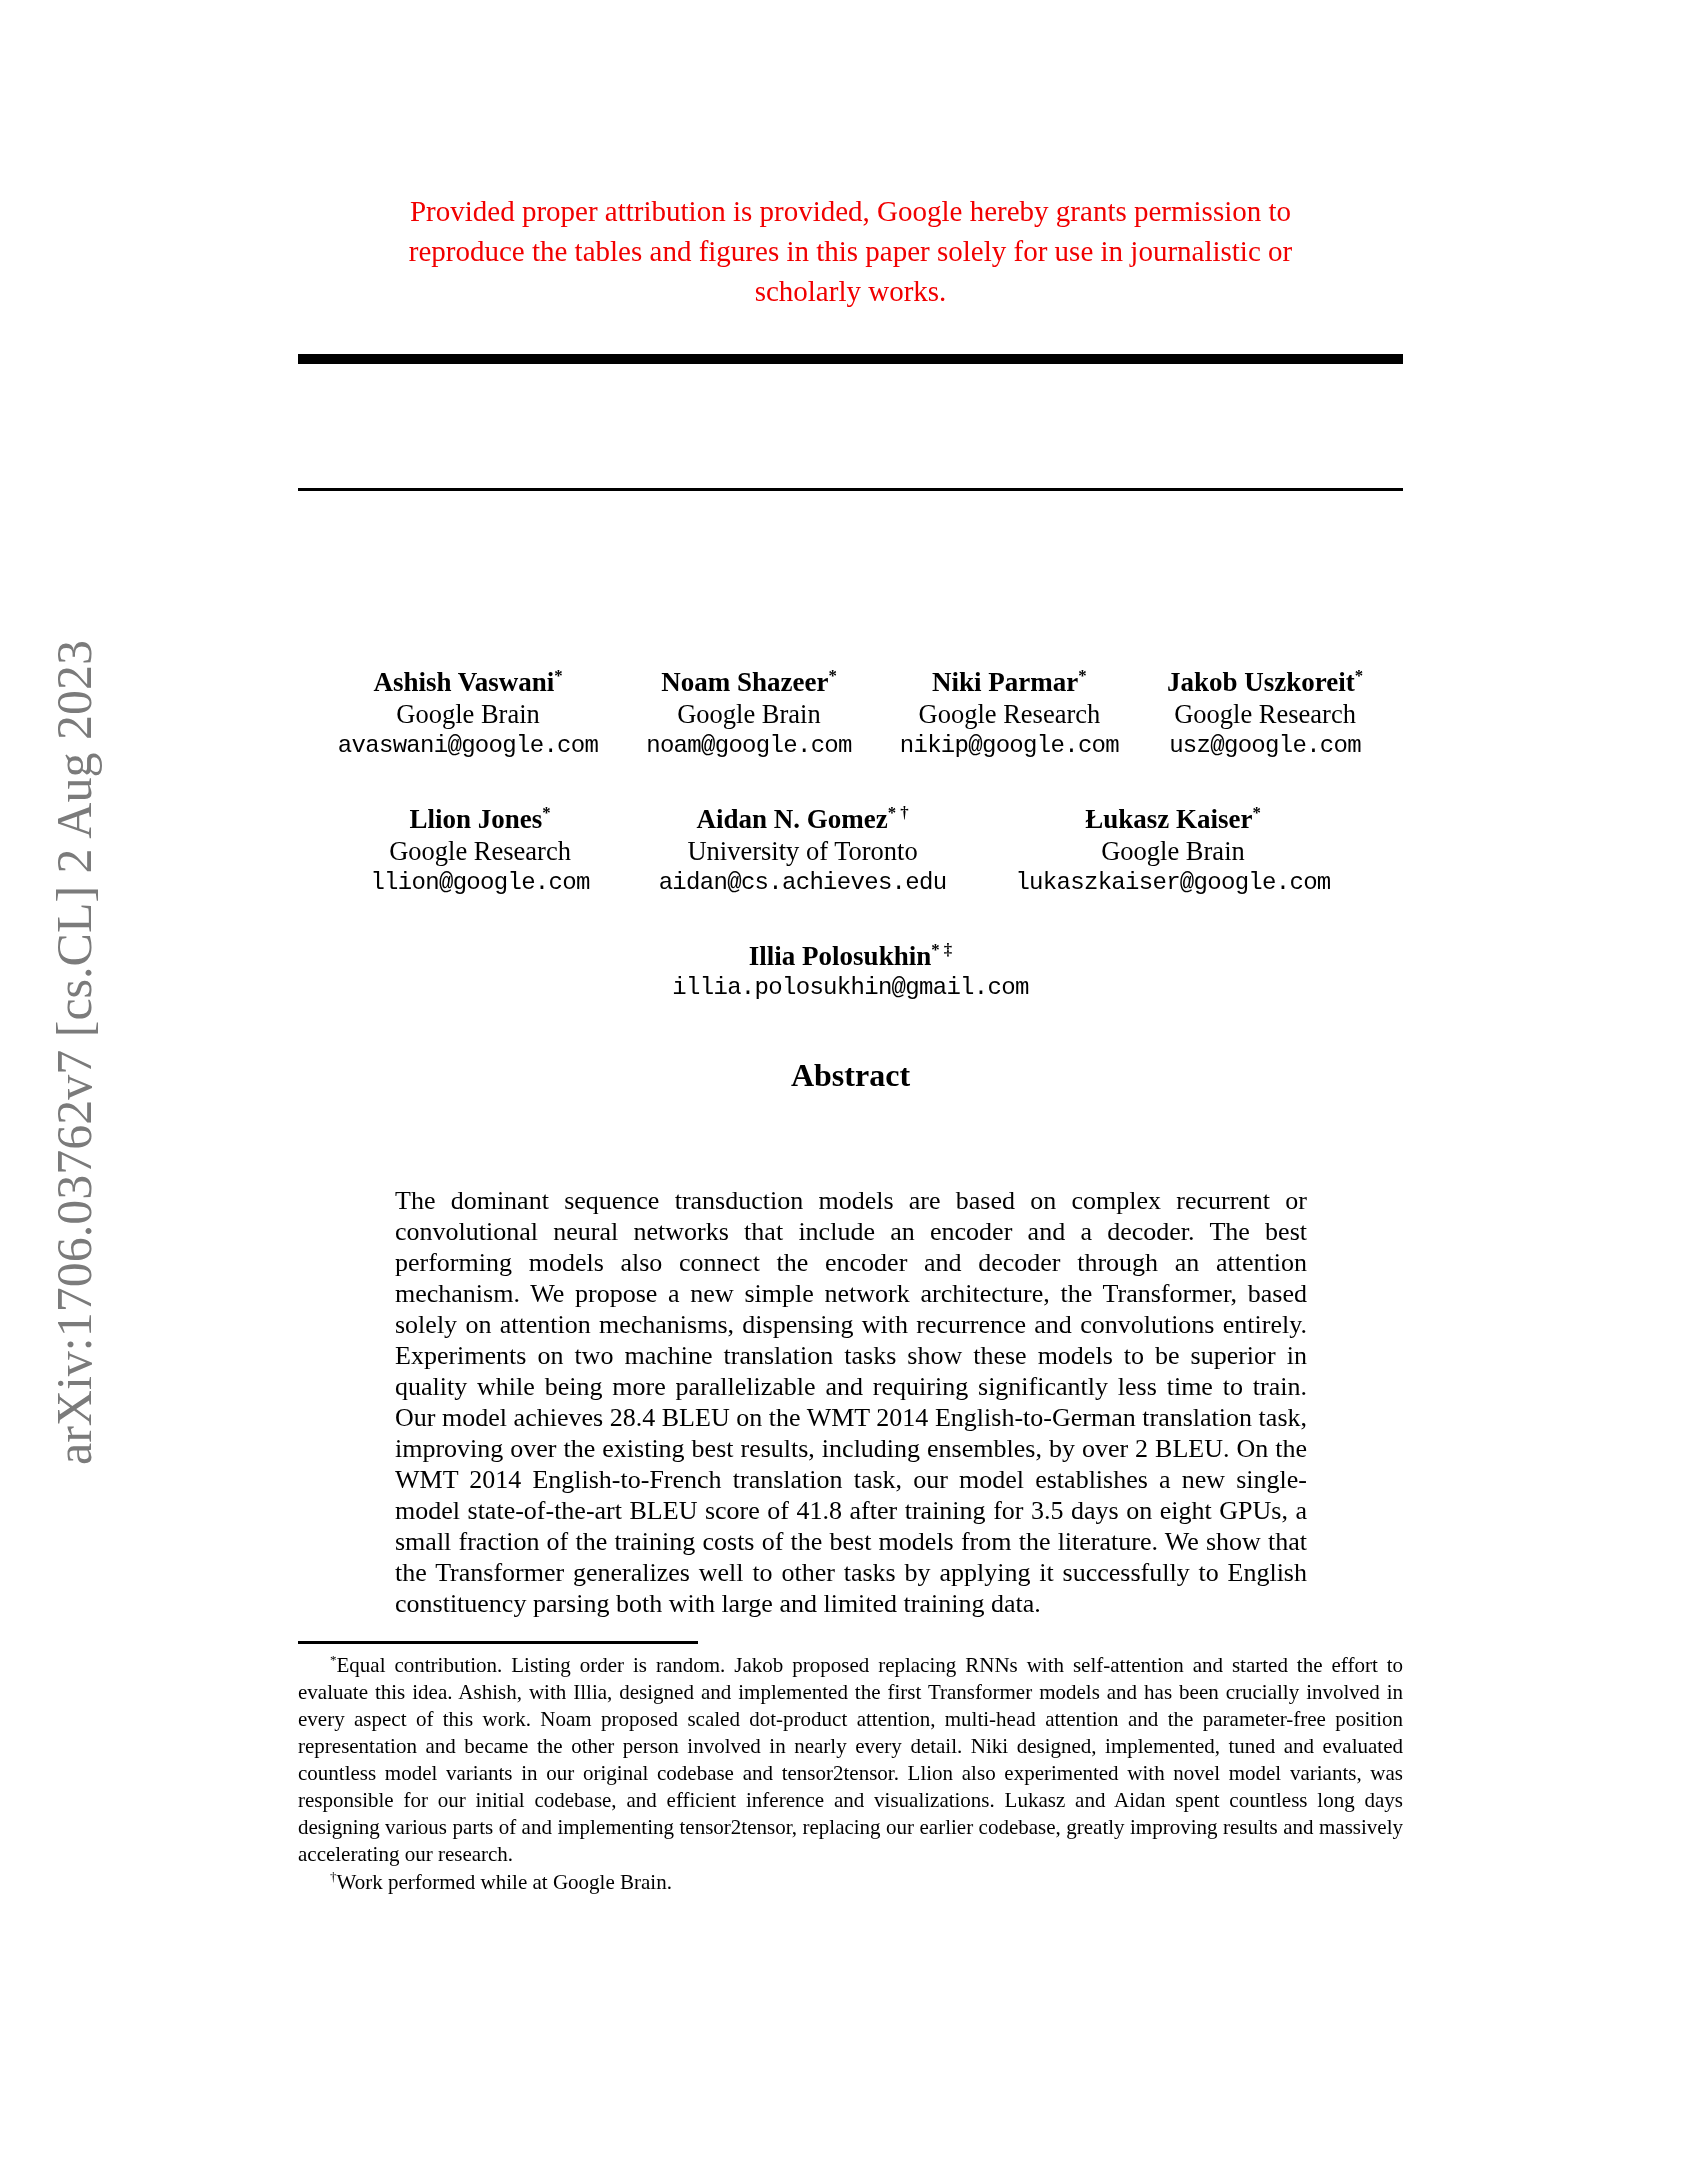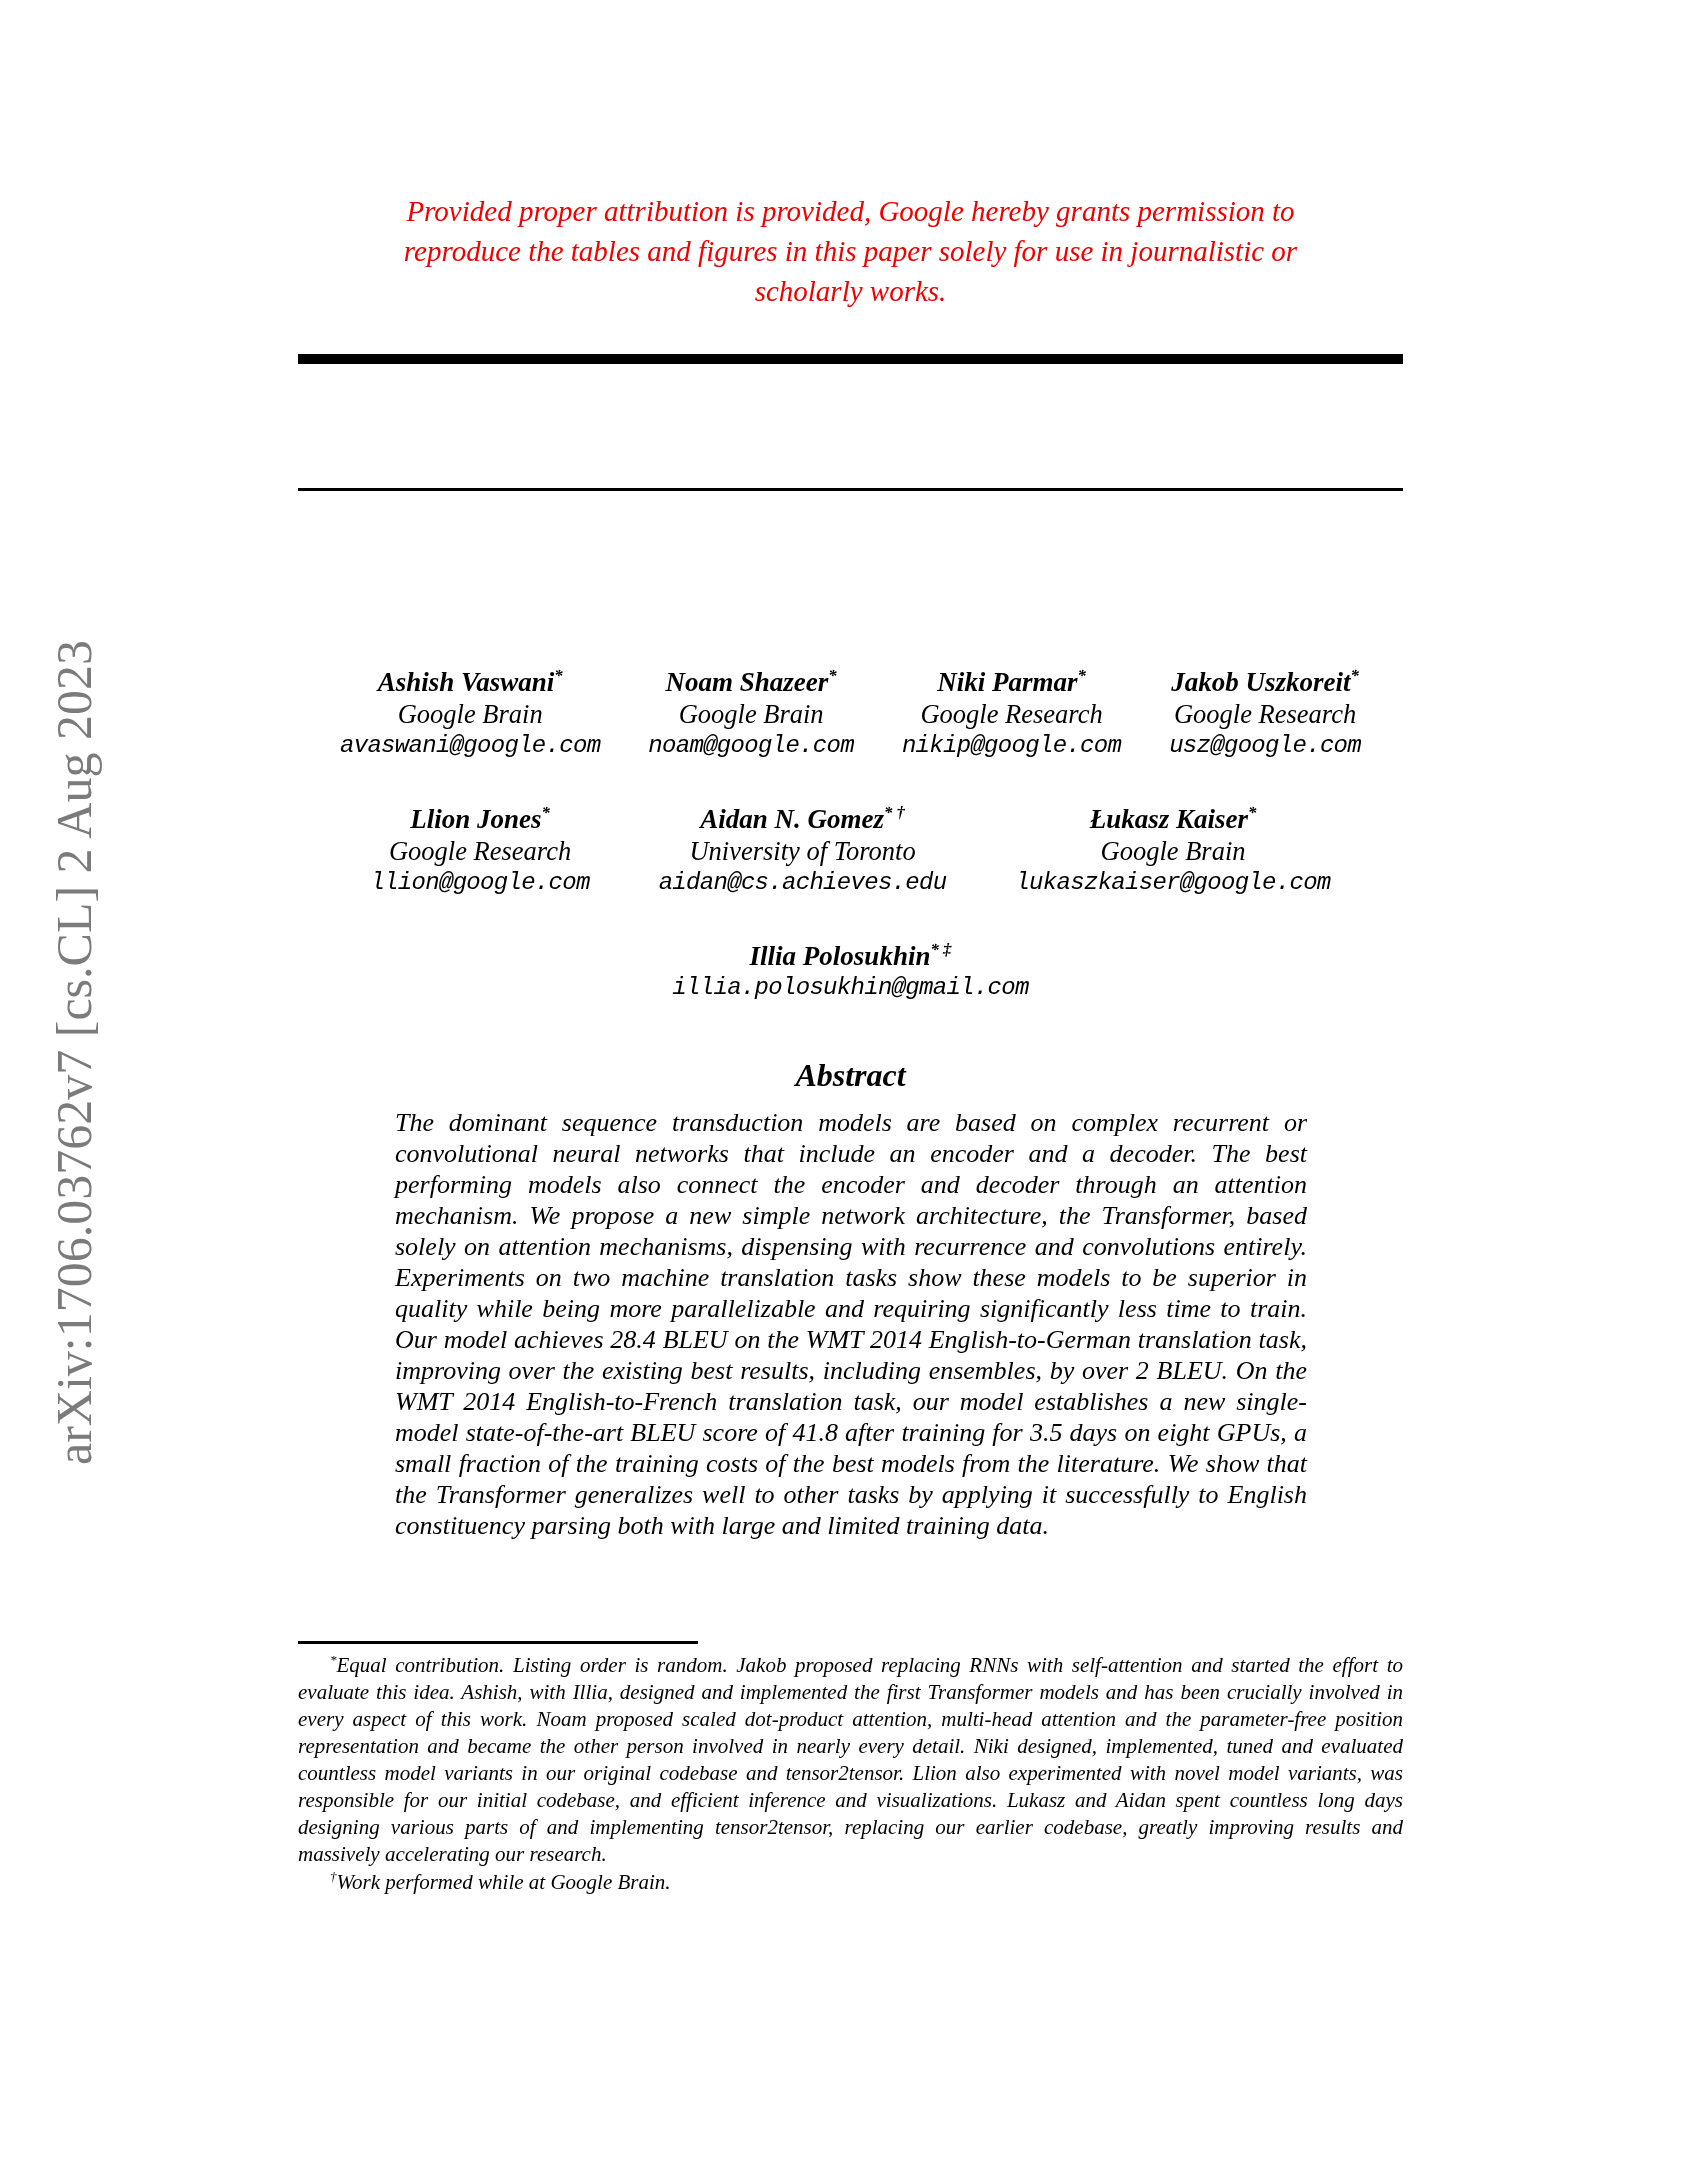--- a/index.html
+++ b/index.html
@@ -30,21 +30,20 @@
     color: #7b7b7b;
     text-align: center;
     white-space: nowrap;
   }
   .content {
     position: absolute;
     left: 298px;
     top: 0;
     width: 1105px;
     height: 1826px;
-    font-style: italic;
   }
   .notice {
     position: absolute;
     top: 191px;
     left: 0;
     width: 100%;
     text-align: center;
     color: #f10000;
     font-size: 29px;
     line-height: 40px;
@@ -110,21 +109,21 @@
     left: 0;
     width: 100%;
     margin: 0;
     text-align: center;
     font-size: 32px;
     line-height: 37px;
     font-weight: bold;
   }
   .abs-body {
     position: absolute;
-    top: 1107px;
+    top: 1185px;
     left: 97px;
     width: 912px;
     margin: 0;
     font-size: 26px;
     line-height: 31px;
     text-align: justify;
   }
   .footnotes {
     position: absolute;
     top: 1641px;

